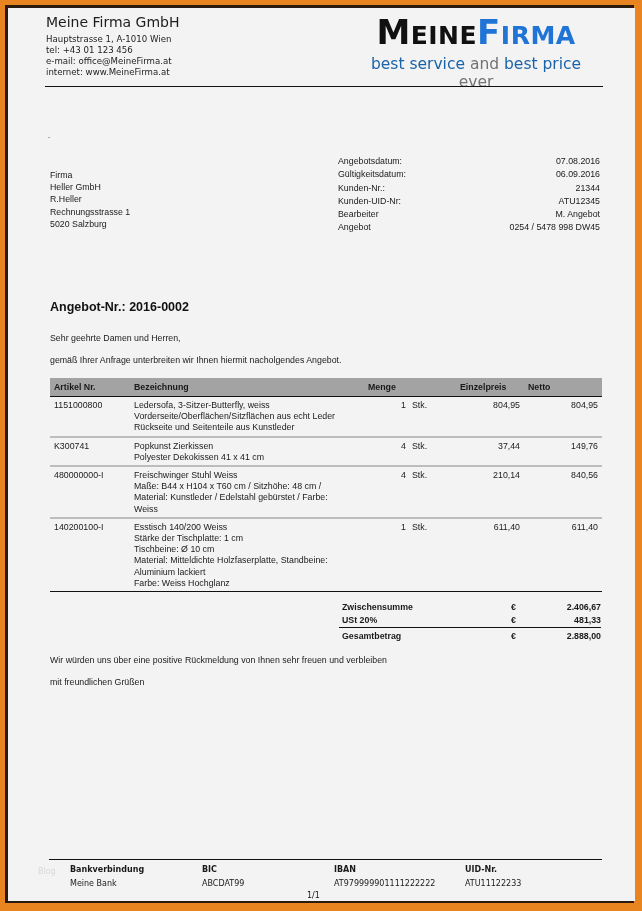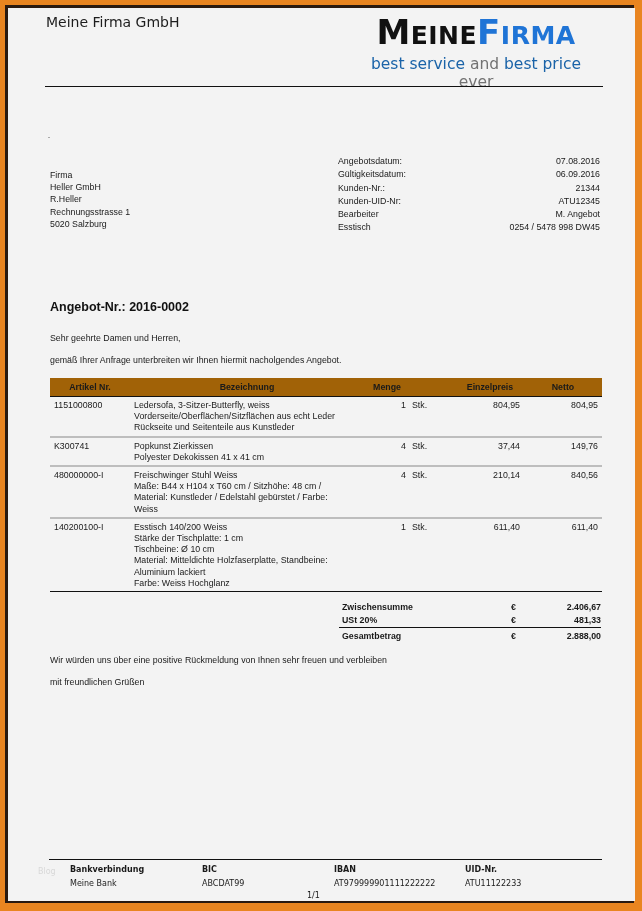--- a/index.html
+++ b/index.html
@@ -42,21 +42,21 @@
     .meta { left: 330px; top: 147px; width: 262px; font-size: 8.8px; line-height: 13.3px; }
     .meta-row { display: flex; justify-content: space-between; }
     .offer-title { left: 42px; top: 292px; font-size: 12.5px; font-weight: bold; color: #111; }
     .greeting { left: 42px; top: 325px; font-size: 8.8px; }
     .intro { left: 42px; top: 347px; font-size: 8.8px; }
     table.items {
       position: absolute; left: 42px; top: 370px; width: 552px;
       border-collapse: collapse; font-size: 8.8px; line-height: 11.2px;
     }
     table.items th {
-      background: #a16207; font-weight: bold; text-align: center;
+      background: #a3a3a3; font-weight: bold; text-align: left;
       padding: 3px 4px 2px 4px; border-bottom: 1.5px solid #111; height: 13px;
     }
     table.items td { padding: 3px 4px 2px 4px; vertical-align: top; }
     table.items tr.item-row td { border-top: 2px solid #bdbdbd; }
     table.items tr.item-row:first-of-type td { border-top: none; }
     table.items tr.last td { border-bottom: 1.5px solid #111; }
     .c-art { width: 72px; }
     .c-menge { width: 38px; text-align: right; padding-right: 2px !important; }
     .c-unit { width: 40px; text-align: left; padding-left: 4px !important; }
     .c-price { width: 60px; text-align: right; }
@@ -77,20 +77,26 @@
     .blog { left: 30px; top: 859px; font-size: 8px; color: #d8d8d8; font-family: "DejaVu Sans", sans-serif; }
     .pagenum { left: 299px; top: 883px; font-family: "DejaVu Sans", sans-serif; font-size: 8px; }
   </style>
 </head>
 <body>
 
 <div class="frame"></div>
 <div class="page">
 
   <div class="abs company-name">Meine Firma GmbH</div>
+  <div class="abs company-lines">
+    <div>Hauptstrasse 1, A-1010 Wien</div>
+    <div>tel: +43 01 123 456</div>
+    <div>e-mail: office@MeineFirma.at</div>
+    <div>internet: www.MeineFirma.at</div>
+  </div>
 
   <div class="abs logo">
     <div class="logo-word">
       <span class="logo-meine logo-big">M</span><span class="logo-meine logo-small">EINE</span><span class="logo-firma logo-big">F</span><span class="logo-firma logo-small">IRMA</span>
     </div>
     <div class="tagline">
       <span class="tag-blue">best service</span>
       <span class="tag-dark">and</span>
       <span class="tag-blue">best price</span>
       <span class="tag-dark">ever</span>
@@ -123,21 +129,21 @@
       </div>
     <div class="meta-row">
         <span>Kunden-UID-Nr:</span>
         <span>ATU12345</span>
       </div>
     <div class="meta-row">
         <span>Bearbeiter</span>
         <span>M. Angebot</span>
       </div>
     <div class="meta-row">
-        <span>Esstisch</span>
+        <span>Angebot</span>
         <span>0254 / 5478 998 DW45</span>
       </div>
   </div>
 
   <div class="abs offer-title">Angebot-Nr.: 2016-0002</div>
   <div class="abs greeting">Sehr geehrte Damen und Herren,</div>
   <div class="abs intro">gemäß Ihrer Anfrage unterbreiten wir Ihnen hiermit nacholgendes Angebot.</div>
 
   <table class="items">
     <thead>

